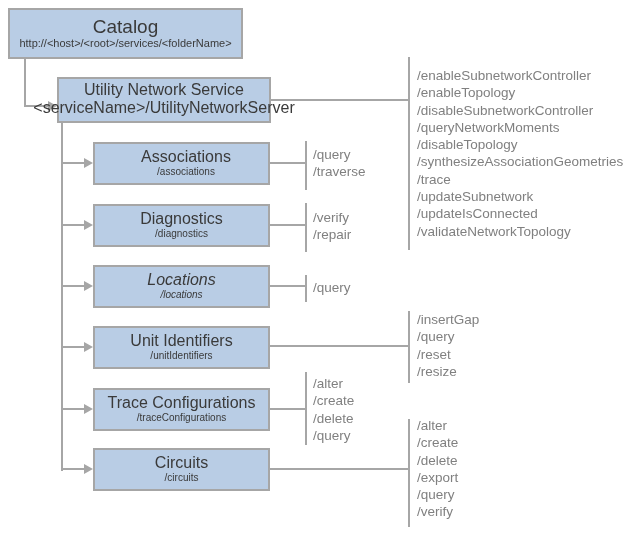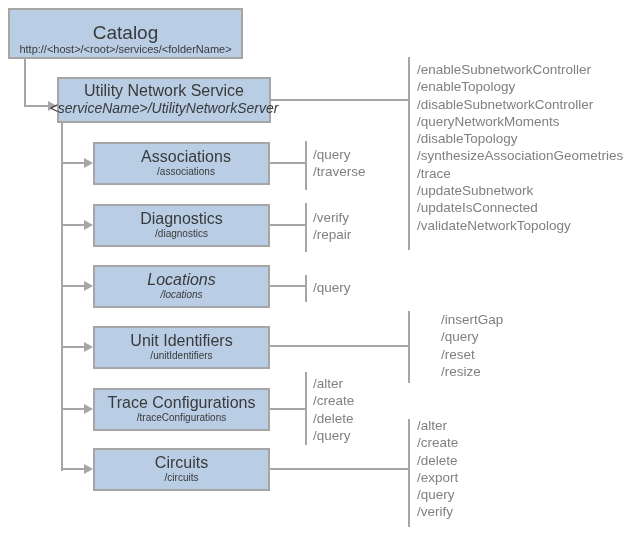--- a/index.html
+++ b/index.html
@@ -9,26 +9,26 @@
     position:relative; width:626px; height:537px; background:#ffffff; overflow:hidden;
   }
   
   .node {
     position:absolute; background:#b9cde5; border:2px solid #a6a6a6;
     display:flex; flex-direction:column; align-items:center; justify-content:center;
     text-align:center;
   }
   .node-title { color:#3a3a3a; line-height:1.05; }
   .node-sub   { color:#3a3a3a; line-height:1.25; }
-  .box-catalog { left:8px;  top:8px;   width:235px; height:51px;justify-content:flex-end; }
+  .box-catalog { left:8px;  top:8px;   width:235px; height:51px; }
   .box-catalog .node-title { font-size:19px; }
   .box-catalog .node-sub   { font-size:11px; }
   .box-service { left:57px; top:77px;  width:214px; height:46px; }
   .box-service .node-title { font-size:16px; }
-  .box-service .node-sub   { font-size:14px;font-style:italic; }
+  .box-service .node-sub   { font-size:16px; }
   .box-child   { left:93px; width:177px; height:43px; }
   .box-child .node-title { font-size:16px; }
   .box-child .node-sub   { font-size:10px; }
   .box-assoc { top:142px;padding-left:9px; } .box-diag { top:204px; } .box-loc { top:265px;font-style:italic; }
   .box-ui    { top:326px; } .box-tc   { top:388px; } .box-circ{ top:448px; }
   
   .hl, .vl { position:absolute; background:#a6a6a6; }
   .hl { height:2px; } .vl { width:2px; }
   .arrow {
     position:absolute; width:0; height:0;
@@ -57,25 +57,25 @@
   .t-loc   { left:305px; top:275px; height:27px; }
   .t-tc    { left:305px; top:372px; height:73px; }
   .rt-service { left:408px; top:57px;  height:193px; }
   .rt-ui      { left:408px; top:311px; height:72px; }
   .rt-circ    { left:408px; top:419px; height:108px; }
   
   .ops {
     position:absolute; list-style:none; color:#808080;
     font-size:13.5px; line-height:17.3px; white-space:nowrap;
   }
-  .ops-service { left:417px; top:61px; }
+  .ops-service { left:417px; top:67px; }
   .ops-assoc   { left:313px; top:146px; }
   .ops-diag    { left:313px; top:209px; }
   .ops-loc     { left:313px; top:279px; }
-  .ops-ui      { left:417px; top:311px;margin-left:24px; }
+  .ops-ui      { left:417px; top:311px; }
   .ops-tc      { left:313px; top:375px; }
   .ops-circ    { left:417px; top:417px; }
 </style>
 </head>
 <body>
 
 <div class="canvas">
 
   <div class="vl l-cat-v"></div>
   <div class="hl l-cat-h"></div>

